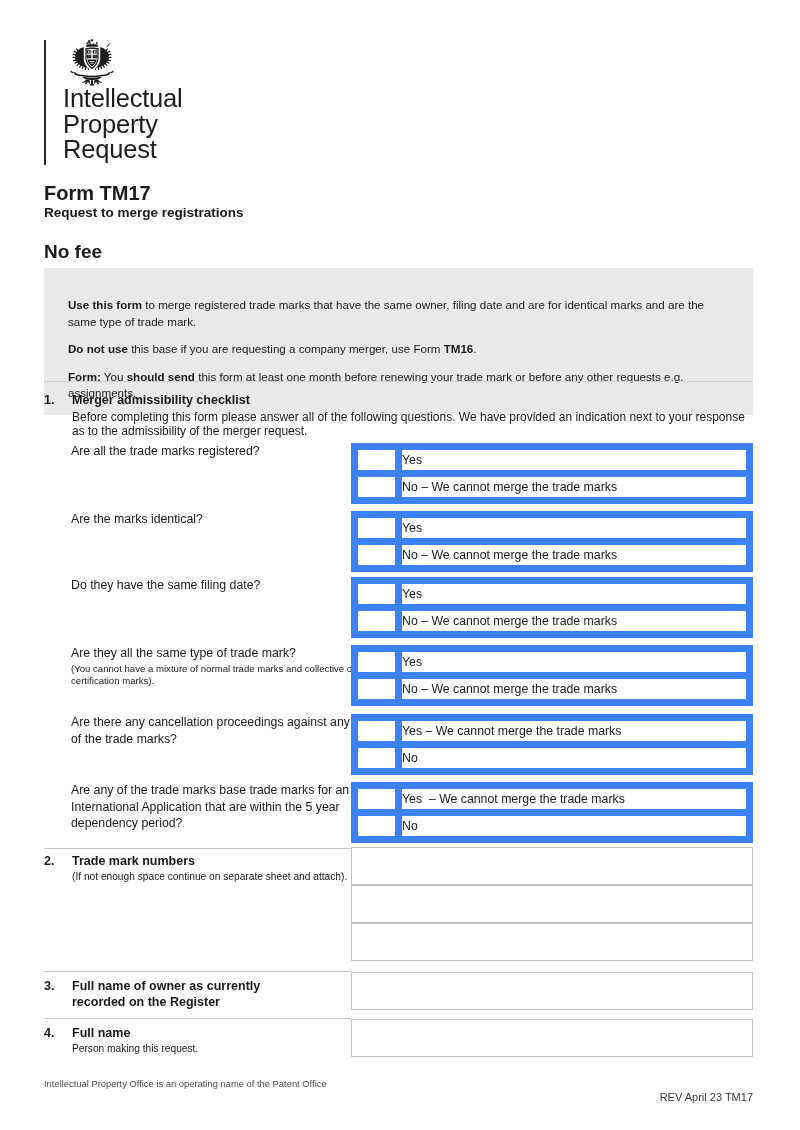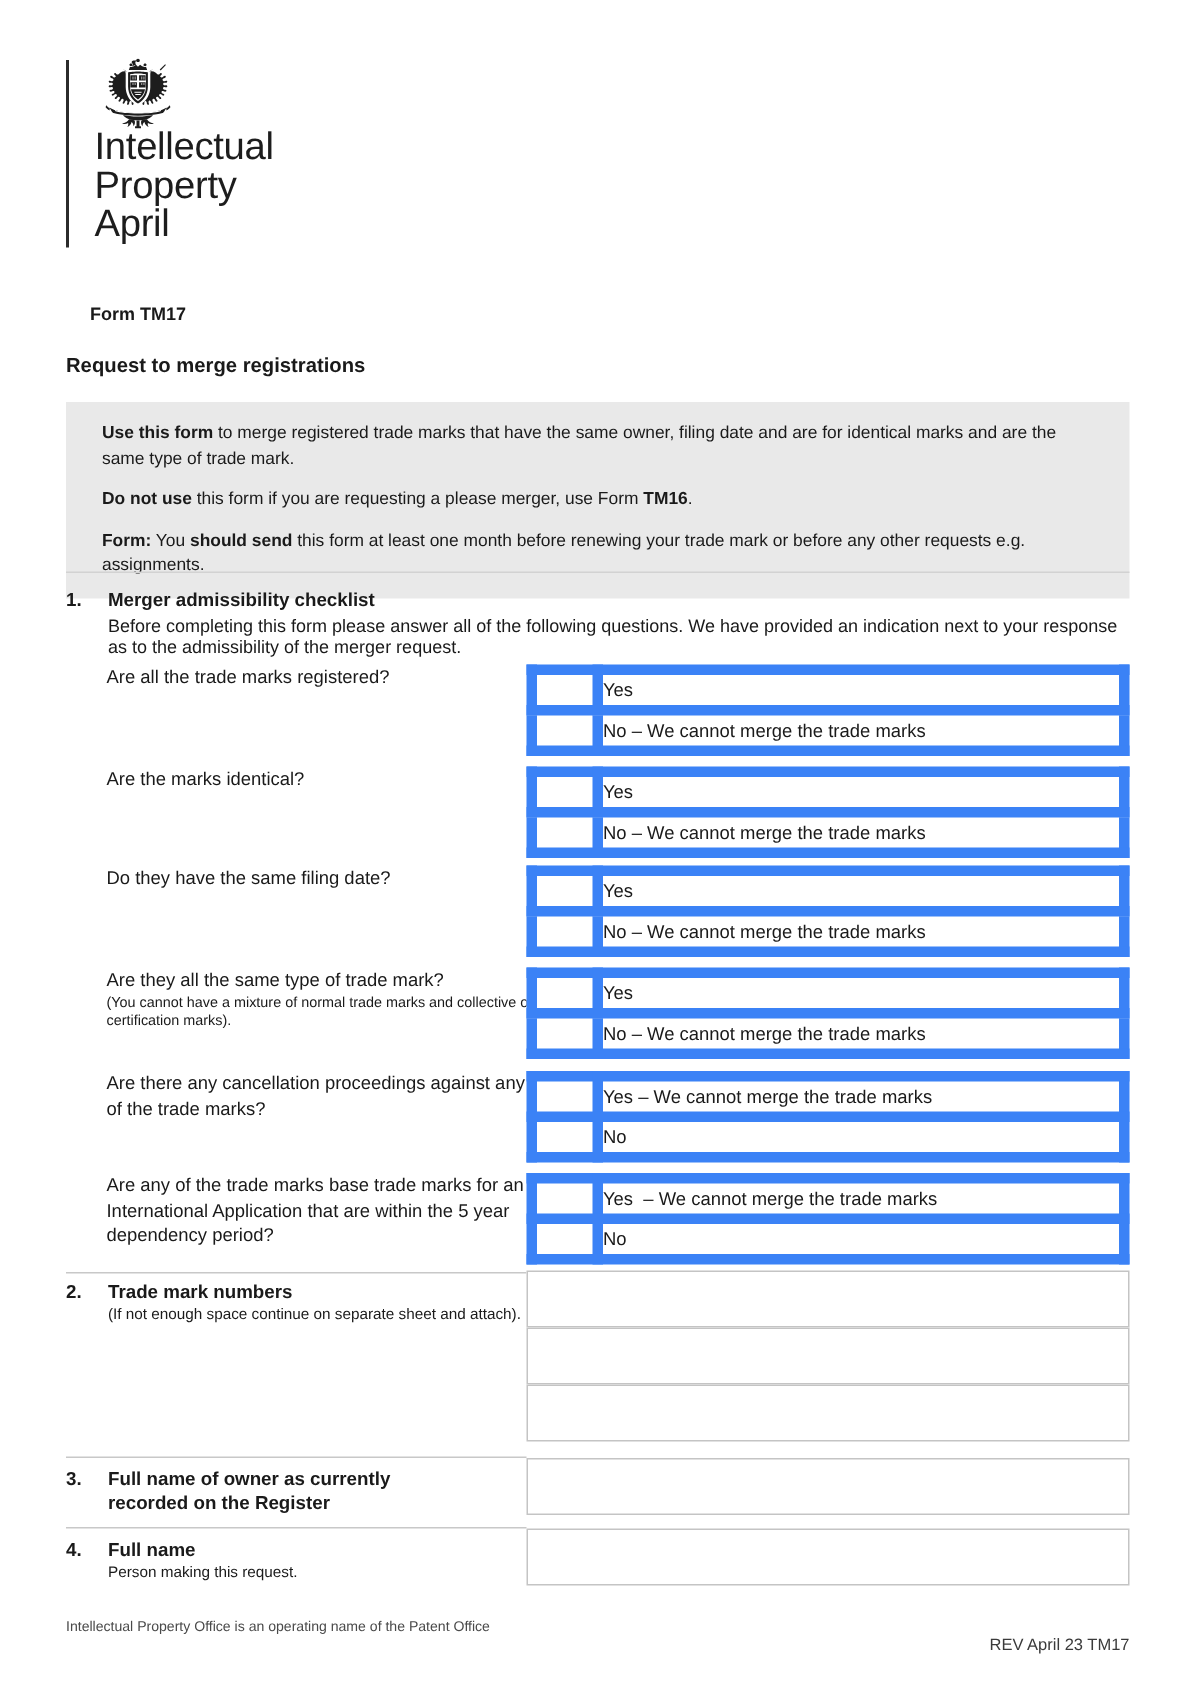--- a/index.html
+++ b/index.html
@@ -64,24 +64,24 @@
   .logo-words div { white-space: nowrap; }
 
   
   .title-block {
     position: absolute;
     left: 44px;
     top: 183px;
     width: 709px;
   }
   .form-title {
-    font-size: 12px;
+    font-size: 20px;
     font-weight: bold;
     line-height: 20px;
-    margin: 16px;
+    margin: 0;
   }
   .form-subtitle {
     font-size: 13.5px;
     font-weight: bold;
     line-height: 17px;
     margin: 1px 0 0 0;
   }
   .fee-line {
     font-size: 19px;
     font-weight: bold;
@@ -89,21 +89,21 @@
   }
 
   
   .infobox {
     position: absolute;
     left: 44px;
     top: 268px;
     width: 709px;
     box-sizing: border-box;
     background: #e9e9e9;
-    padding: 13px 22px 13px 24px;
+    padding: 29px 22px 13px 24px;
   }
   .infobox p {
     margin: 0 0 11px 0;
     font-size: 11.6px;
     line-height: 16.5px;
   }
   .infobox p:last-child { margin-bottom: 0; }
   .b { font-weight: bold; }
 
   
@@ -266,33 +266,33 @@
           <path d="M18 38.6c2.4.6 6 1 10 1s7.6-.4 10-1c-1.5 2.2-5.2 3.6-10 3.6s-8.5-1.4-10-3.6z"></path>
           <path d="M22 41.5c-1 1.6-2.8 2.6-4.6 2.8 1.1.6 2.8.5 4-.3.3.9 0 2-.6 2.7 1.5-.4 2.6-1.8 2.9-3.3.8.6 1.3 1.7 1.3 2.8.9-1 1.2-2.5.8-3.8-.6-.2-1.2-.5-1.8-.9zm12 0c1 1.6 2.8 2.6 4.6 2.8-1.1.6-2.8.5-4-.3-.3.9 0 2 .6 2.7-1.5-.4-2.6-1.8-2.9-3.3-.8.6-1.3 1.7-1.3 2.8-.9-1-1.2-2.5-.8-3.8.6-.2 1.2-.5 1.8-.9z"></path>
           <path d="M27 42.3h2v5h-2z"></path>
           <path d="M26 46.2h4v1.3h-4z"></path>
         </g>
       </svg>
     </div>
     <div class="logo-words">
       <div>Intellectual</div>
       <div>Property</div>
-      <div>April</div>
+      <div>Request</div>
     </div>
   </div>
 
   <div class="title-block">
     <div class="form-title">Form TM17</div>
     <div class="form-subtitle">Request to merge registrations</div>
     <div class="fee-line">No fee</div>
   </div>
 
   <div class="infobox">
     <p><span class="b">Use this form</span><span> to merge registered trade marks that have the same owner, filing date and are for identical marks and are the same type of trade mark.</span></p>
-    <p><span class="b">Do not use</span><span> this form if you are requesting a please merger, use Form </span><span class="b">TM16</span><span>.</span></p>
+    <p><span class="b">Do not use</span><span> this base if you are requesting a company merger, use Form </span><span class="b">TM16</span><span>.</span></p>
     <p><span class="b">Form:</span><span> You </span><span class="b">should send</span><span> this form at least one month before renewing your trade mark or before any other requests e.g. assignments.</span></p>
   </div>
 
   <div class="rule-full" style="top:381px"></div>
 
   <div class="sec" style="top:392px">
     <div class="sec-head">
       <div class="sec-num">1.</div>
       <div class="sec-body">
         <div class="sec-title">Merger admissibility checklist</div>

